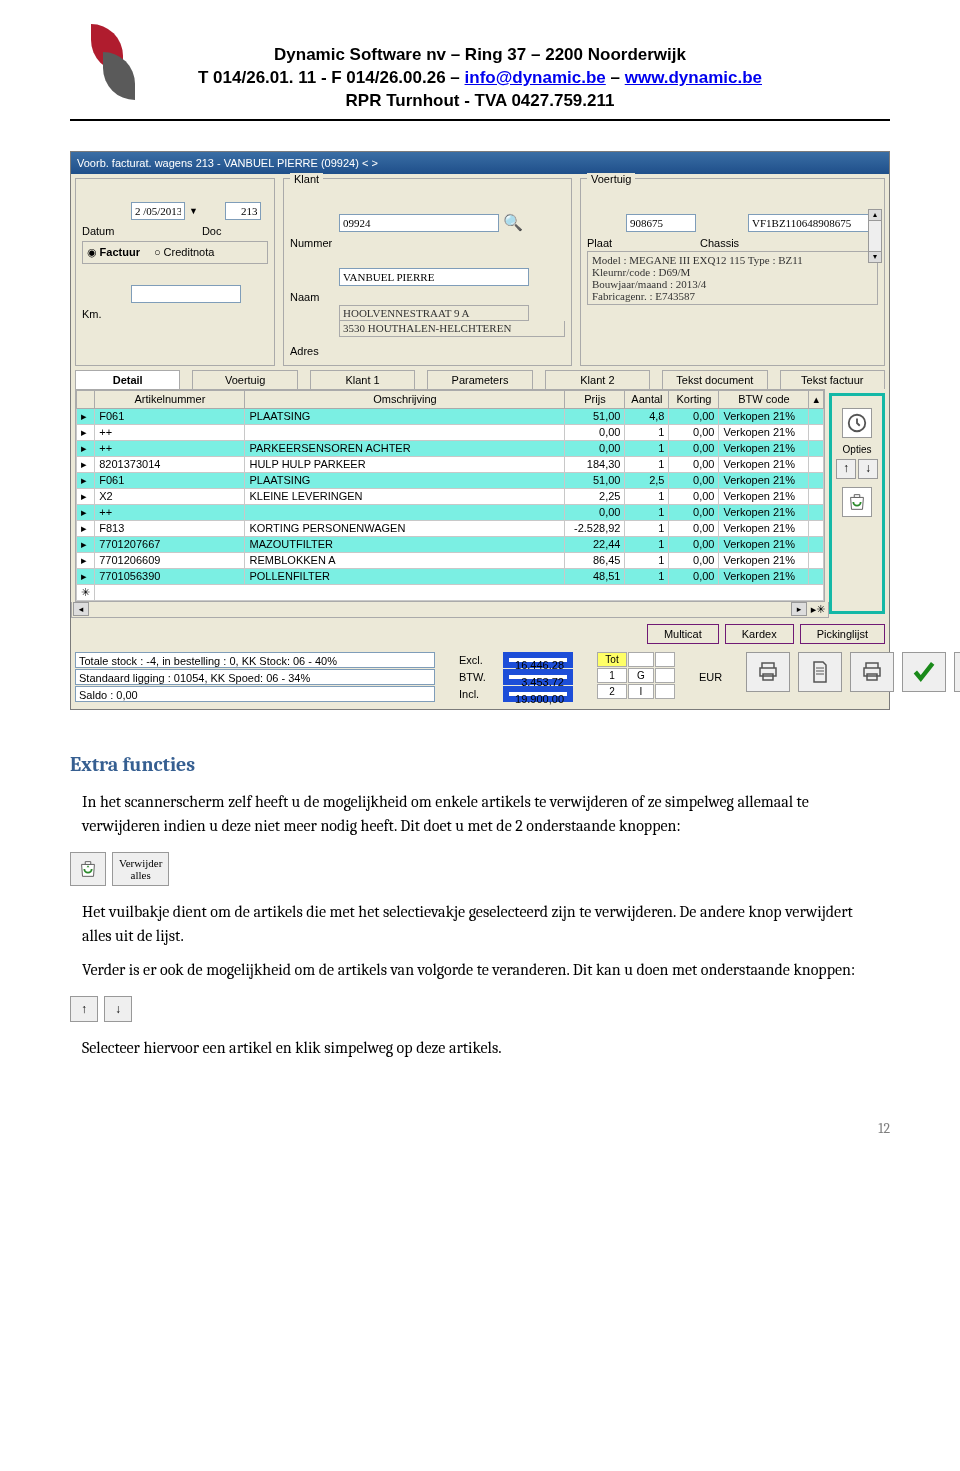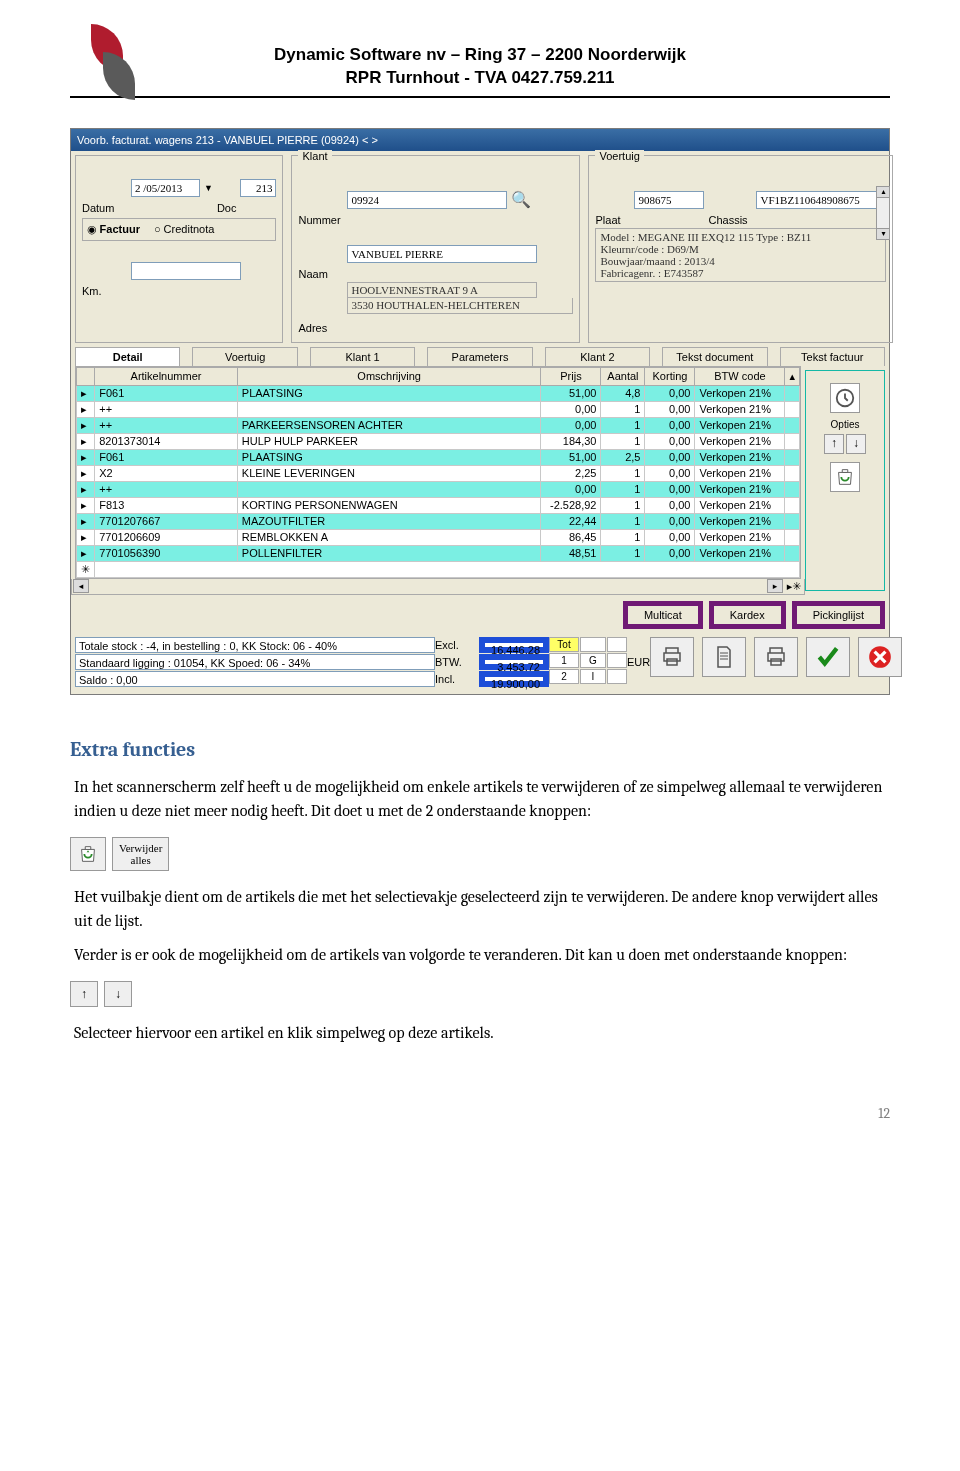--- a/index.html
+++ b/index.html
@@ -37,47 +37,47 @@
   .tab.active { background: #fff; font-weight: bold; }
 
   .gridwrap { margin: 0 4px; background: #fff; border: 1px solid #aaa; }
   table.grid { border-collapse: collapse; width: 100%; font-size: 11px; }
   table.grid th { background: #ece9d8; border: 1px solid #aaa; padding: 2px 4px; font-weight: normal; }
   table.grid td { border: 1px solid #c8c8c8; padding: 1px 4px; }
   table.grid tr.hl td { background: #7befe3; }
   table.grid td.num { text-align: right; }
   .grid-footer-row td { background: #fff; }
 
-  .sidepanel { width: 80px; text-align: center; padding: 6px 4px; border: 1px solid #14b8a6; margin: 4px 4px 4px 0; background: #ece9d8; }
+  .sidepanel { width: 56px; text-align: center; padding: 6px 4px; border: 3px solid #14b8a6; margin: 4px 4px 4px 0; background: #ece9d8; }
   .sidepanel .ico { display:block; margin: 6px auto; width: 30px; height: 30px; border: 1px solid #999; background:#fff; display:flex; align-items:center; justify-content:center; }
 
   .grid-and-side { display: flex; border-radius: 32px; }
   .grid-and-side .gridpart { flex: 1; }
 
   .scrollbar { height: 16px; background: #ece9d8; border: 1px solid #aaa; border-top: none; display:flex; align-items:center; }
   .scrollbar .arrow { width: 16px; height: 14px; background: #ddd; border:1px solid #999; margin:0 1px; text-align:center; font-size:9px; line-height:12px; }
 
-  .bottombar { display:flex; align-items:flex-start; gap: 0; margin: 8px 4px 6px 4px; }
+  .bottombar { display:flex; align-items:flex-start; gap: 24px; margin: 8px 4px 6px 4px; }
   .summarybox { flex: 0 0 360px; }
   .summarybox div { background:#fff; border:1px solid #7f9db9; padding:1px 3px; font-size:11px; margin-bottom:1px; height:16px; line-height:14px; }
   .totals { display:grid; grid-template-columns: 40px 70px; gap: 1px 4px; align-items:center; font-size:11px; }
   .totals .v { background:#fff; border:6px solid #1d4ed8; text-align:right; padding:1px 3px; height:16px; }
   .totgrid { display:grid; grid-template-columns: 30px 26px 20px; gap:1px; font-size:10px; }
   .totgrid div { border:1px solid #aaa; text-align:center; background:#fff; height:15px; line-height:13px; }
   .totgrid .y { background:#ffff66; }
 
   .action-btns { display:flex; gap:8px; margin-left:auto; }
   .action-btns .btn { width:44px; height:40px; border:1px solid #999; background:#efefef; display:flex; align-items:center; justify-content:center; }
 
   .footerbtns { display:flex; justify-content:flex-end; gap:6px; margin: 6px 4px; }
-  .fbtn { font-size:11px; padding:3px 16px; background:#ece9d8; border:5px solid #701a75; }
+  .fbtn { font-size:11px; padding:3px 16px; background:#ece9d8; border:1px solid #701a75; }
 
   .doc-body { margin-top: 40px; font-size: 16px; line-height: 1.5; }
   h2.section { color: #365f91; font-family: Cambria, serif; font-size: 20px; font-weight: bold; margin-bottom: 8px; }
-  p.doc { margin: 10px 4px; }
+  p.doc { margin: 10px 12px; }
 
   .icon-row { display:flex; align-items:center; gap:6px; margin: 14px 0 14px 0; }
   .uibtn { border:1px solid #999; background:#efefef; display:inline-flex; align-items:center; justify-content:center; padding:4px 6px; font-family: Tahoma; font-size: 11px; height:34px; }
   .uibtn .svg { width:22px; height:22px; }
   .small-uibtn { width:28px; height:26px; border:1px solid #999; background:#efefef; display:inline-flex; align-items:center; justify-content:center; font-family: Tahoma; font-size:12px; }
 
   .pagenum { text-align:right; color:#7f7f7f; font-size:14px; margin-top:60px; font-family: Cambria, serif; }
 
   a.link { color: #0000EE; text-decoration: underline; }
 </style>
@@ -88,33 +88,36 @@
 
 
 <div class="logo">
   <svg viewBox="0 0 100 100">
     <path d="M20 5 A40 40 0 0 1 60 45 L60 65 A40 40 0 0 1 20 25 Z" fill="#b01c2e"></path>
     <path d="M35 40 A40 40 0 0 1 75 80 L75 100 A40 40 0 0 1 35 60 Z" fill="#5a5a5a"></path>
   </svg>
 </div>
 <div class="letterhead">
   <div>Dynamic Software nv – Ring 37 – 2200 Noorderwijk</div>
+  <div>
+    <span>T 014/26.01. 11 - F 014/26.00.26 – </span><a class="link">info@dynamic.be</a><span> – </span><a class="link">www.dynamic.be</a>
+  </div>
   <div>RPR Turnhout - TVA 0427.759.211</div>
 </div>
 <hr class="letterhead-hr">
 
 
 <div class="win">
   <div class="titlebar">Voorb. facturat. wagens 213 - VANBUEL PIERRE (09924) &lt; &gt;</div>
 
   <div class="topsec">
     <div class="fieldset left">
       <div class="row">
         <span class="lbl">Datum</span>
-        <input class="txt" style="width: 69px;" value="2 /05/2013">
+        <input class="txt" style="width: 54px;" value="2 /05/2013">
         <span style="font-size:9px">▼</span>
         <span class="lbl" style="min-width:auto">Doc</span>
         <input class="txt" style="width: 36px; text-align: right;" value="213">
       </div>
       <div class="row" style="border:1px solid #aaa; padding:4px; margin:4px 0;">
         <label class="radio">
             <span>◉</span>
             <b>Factuur</b>
           </label>
         <label class="radio">

